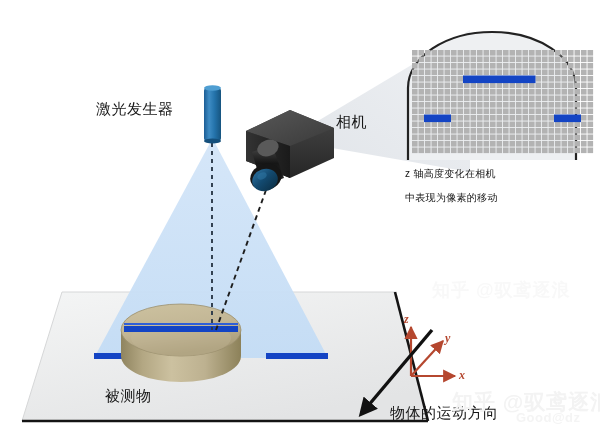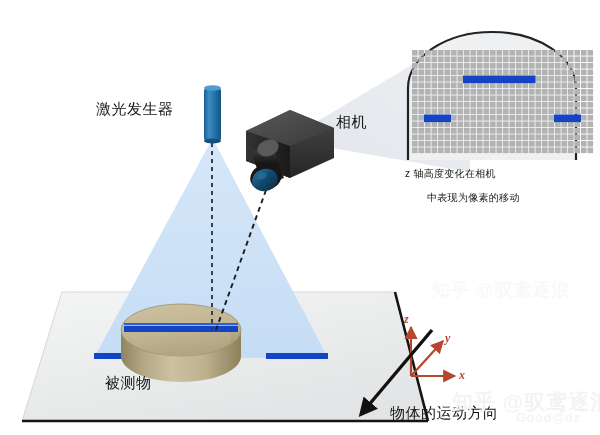--- a/index.html
+++ b/index.html
@@ -616,26 +616,26 @@
           <rect x="12" y="64.5" width="27" height="7.6" fill="#1344c4"></rect>
           <rect x="142" y="64.5" width="27" height="7.6" fill="#1344c4"></rect>
         </svg>
       </div>
   </div>
 
   <div class="lbl" style="left:96px;top:98px;">激光发生器</div>
 
   <div class="lbl" style="left:336px;top:111px;">相机</div>
 
-  <div class="lbl" style="left:105px;top:372px;text-align:right;">被测物</div>
+  <div class="lbl" style="left:105px;top:385px;text-align:right;">被测物</div>
 
   <div class="lbl" style="left:390px;top:402px;">物体的运动方向</div>
 
   <div class="lbl-sm" style="left:405px;top:166px;">z 轴高度变化在相机</div>
-  <div class="lbl-sm" style="left:405px;top:190px;margin-left:22px;">中表现为像素的移动</div>
+  <div class="lbl-sm" style="left:405px;top:190px;">中表现为像素的移动</div>
 
   <div class="axis-lbl" style="left:404px;top:312px;">z</div>
   <div class="axis-lbl" style="left:445px;top:331px;">y</div>
   <div class="axis-lbl" style="left:459px;top:368px;">x</div>
 
   <div class="wm" style="left:452px;top:388px;">知乎 @驭鸢逐浪</div>
   <div class="wm2" style="left:468px;top:410px;margin-left:48px;">Good@dz</div>
   <div class="wm" style="left:432px;top:278px;font-size:18px;opacity:.55;">知乎 @驭鸢逐浪</div>
 
 </div>

